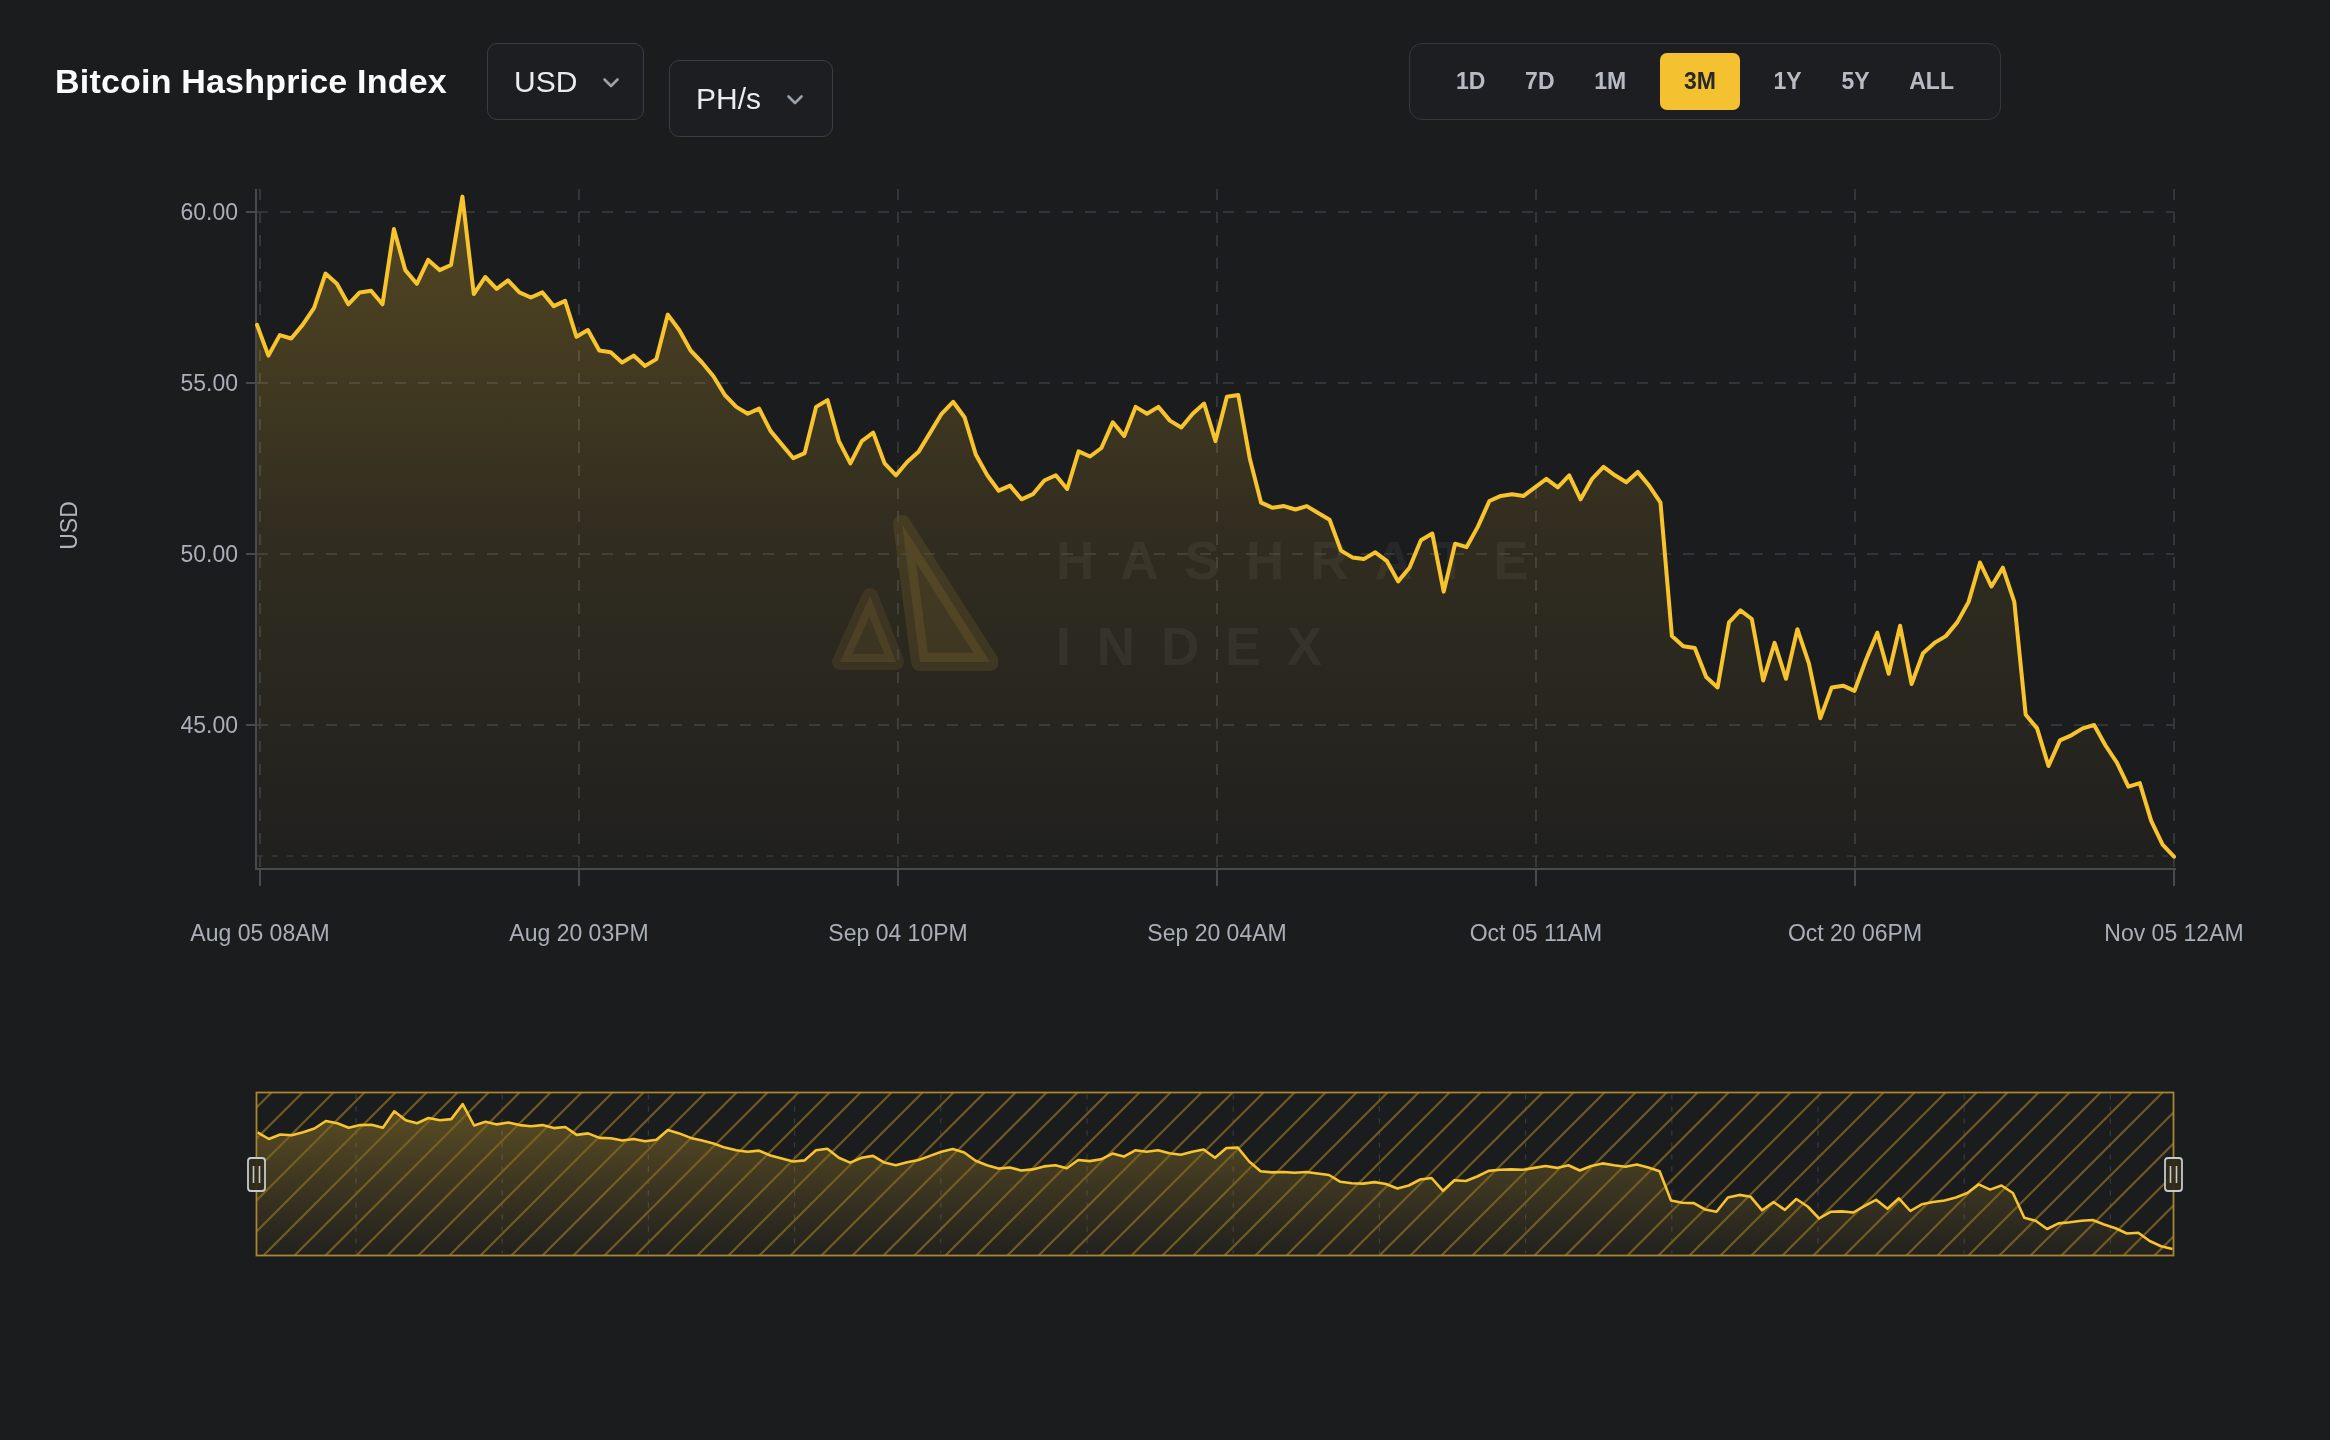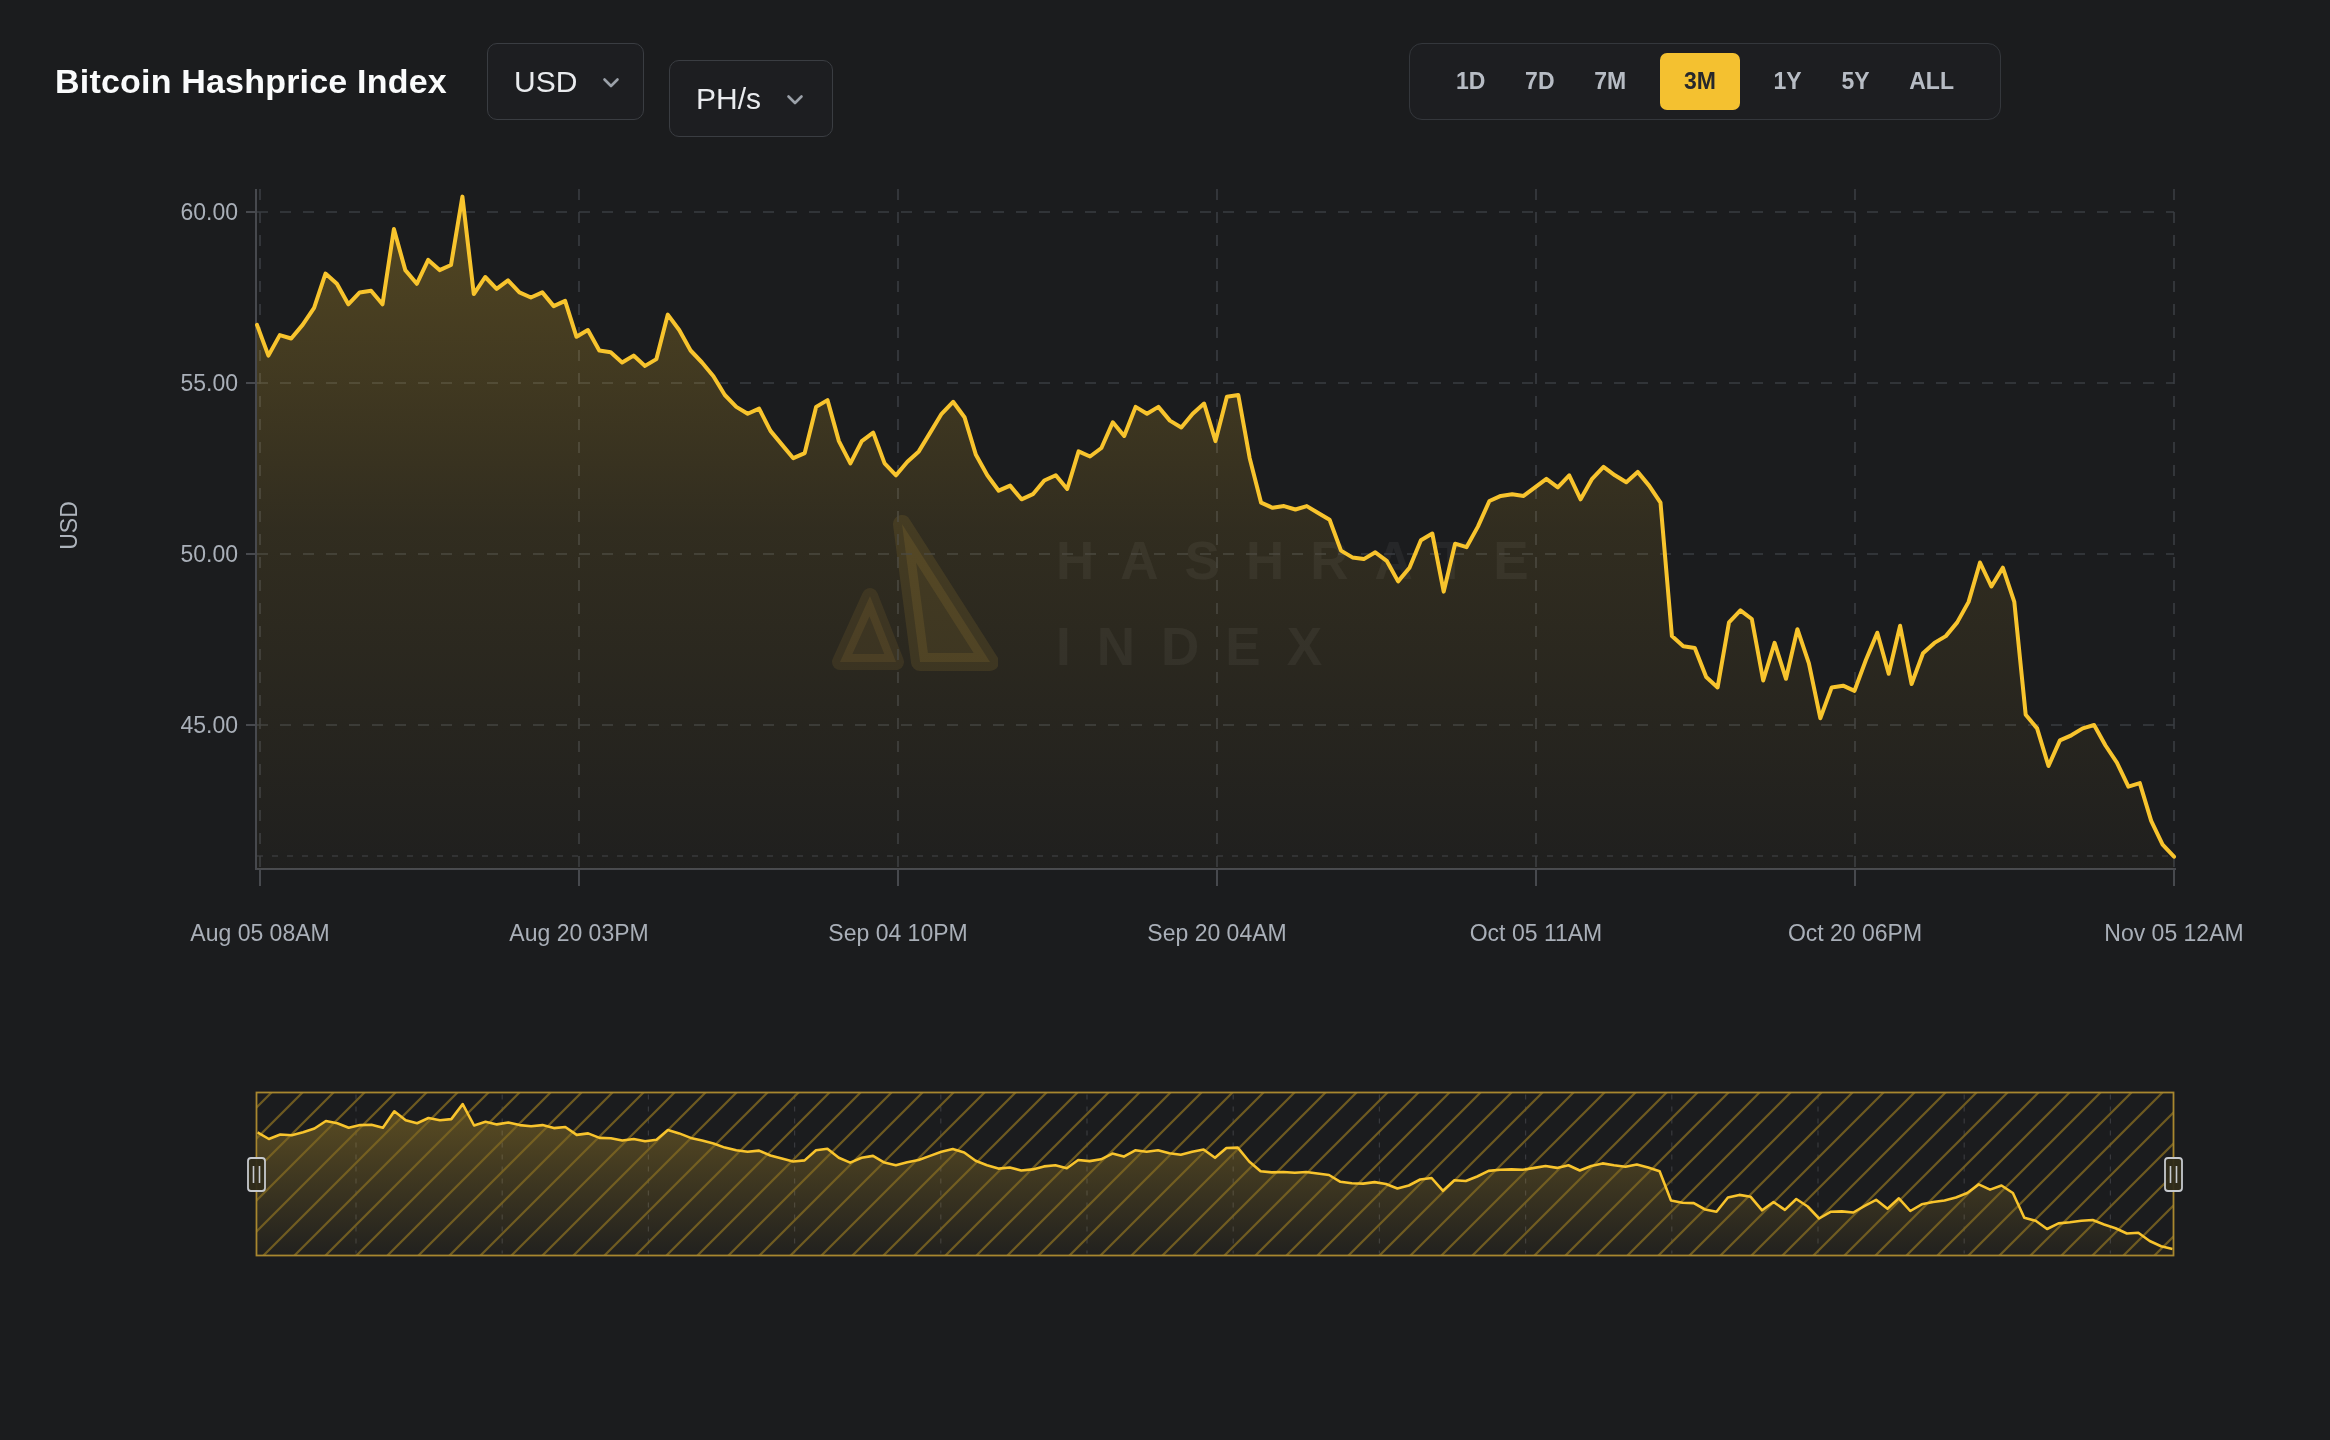--- a/index.html
+++ b/index.html
@@ -55,21 +55,21 @@
     <span class="chev">
       <svg width="24" height="24" viewBox="0 0 24 24">
           <path d="M5.5 9.5 L12 16 L18.5 9.5" fill="none" stroke="#9BA1A9" stroke-width="2.6" stroke-linecap="round" stroke-linejoin="round"></path>
         </svg>
     </span>
   </div>
 
   <div id="range-bar" class="abs">
     <span class="range-item">1D</span>
     <span class="range-item">7D</span>
-    <span class="range-item">7M</span>
+    <span class="range-item">1M</span>
     <span class="range-item active">3M</span>
     <span class="range-item">1Y</span>
     <span class="range-item">5Y</span>
     <span class="range-item">ALL</span>
   </div>
 
   <div id="y-axis-title" class="abs">USD</div>
 
   <div id="watermark" class="abs">
     <svg width="172" height="168" viewBox="0 0 172 168">

